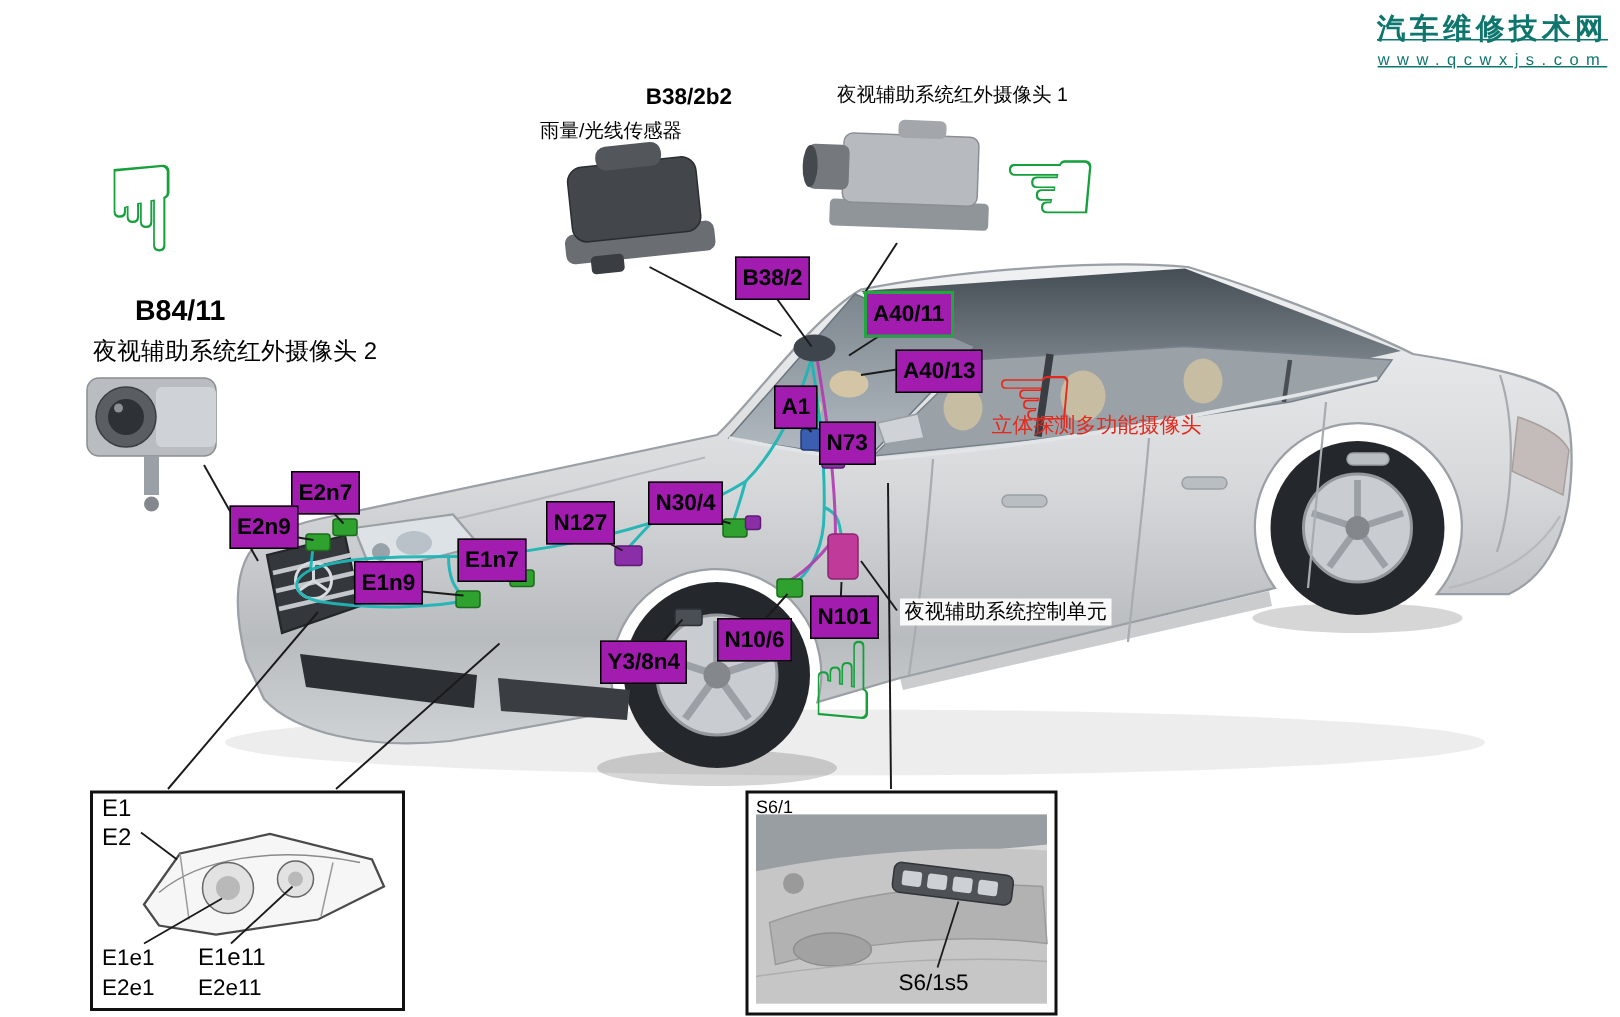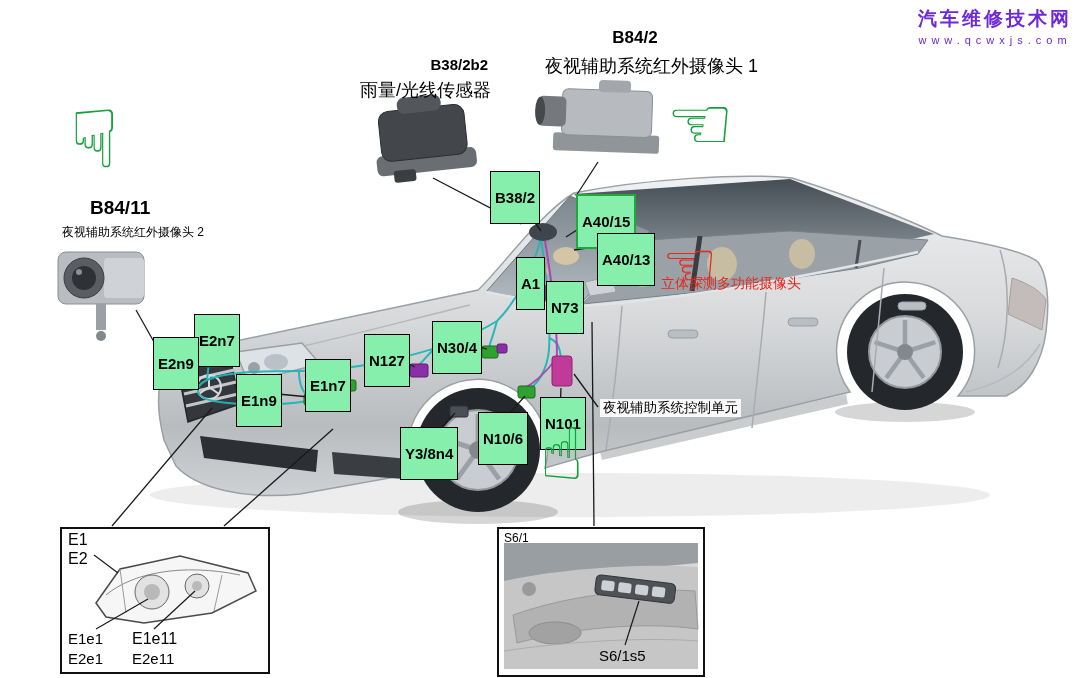--- a/index.html
+++ b/index.html
@@ -1,32 +1,32 @@
 <!DOCTYPE html>
 <html><head>
 <meta charset="utf-8">
 <style>
   html,body{margin:0;padding:0;background:#ffffff;}
   .stage{position:relative;width:1080px;height:678px;background:#ffffff;overflow:hidden;
          font-family:"Liberation Sans","DejaVu Sans",sans-serif;color:#000;}
   .scene{position:absolute;left:0;top:0;}
   
-  .tag{position:absolute;background:#86efac;border:1.5px solid #000;padding:16px 4px;
+  .tag{position:absolute;background:#a21caf;border:1.5px solid #000;padding:4px 4px;
        font-size:15px;font-weight:bold;line-height:19px;white-space:nowrap;}
   .tag.green{border:2.5px solid #1fa83c;}
   
   .hdr{position:absolute;font-weight:bold;white-space:nowrap;}
-  .desc{position:absolute;font-size:18px;white-space:nowrap;}
+  .desc{position:absolute;font-size:13px;white-space:nowrap;}
   .desc.red{color:#e3291d;font-size:14px;margin-top:39px;}
   .plain{position:absolute;background:rgba(255,255,255,.9);font-size:13.5px;
          padding:0 3px;white-space:nowrap;}
   .hand{position:absolute;line-height:1;font-family:"DejaVu Sans",sans-serif;user-select:none;}
   .hand.green{color:#15a03c;}
   .hand.red{color:#e3291d;}
-  .wm{position:absolute;right:8px;top:6px;text-align:center;color:#6d28d9;}
+  .wm{position:absolute;right:8px;top:6px;text-align:center;color:#0f766e;text-decoration:underline;}
   .wm .t{font-size:19px;font-weight:bold;letter-spacing:3px;}
   .wm .u{font-size:11px;letter-spacing:5px;margin-top:2px;}
   .inset{position:absolute;border:2.5px solid #111;background:#fff;}
   .inset .lbl{position:absolute;font-weight:normal;white-space:nowrap;}
   .inset svg{position:absolute;left:0;top:0;}
 </style>
 </head>
 <body>
 
 <div class="stage">
@@ -220,28 +220,27 @@
   </svg>
 
   <div class="wm">
     <div class="t">汽车维修技术网</div>
     <div class="u">www.qcwxjs.com</div>
   </div>
 
   <div class="hdr" style="left:368px;top:56px;width:120px;text-align:right;font-size:15px">B38/2b2</div>
   <div class="desc" style="left:360px;top:78px;width:136px;text-align:left">雨量/光线传感器</div>
 
-  <div class="hdr" style="left:545px;top:28px;width:180px;text-align:center;font-size:17px">B84/2</div>
   <div class="desc" style="left:545px;top:54px;width:180px;text-align:center">夜视辅助系统红外摄像头 1</div>
 
   <div class="hdr" style="left:90px;top:197px;font-size:19px">B84/11</div>
-  <div class="desc" style="left:62px;top:224px;font-size:12px">夜视辅助系统红外摄像头 2</div>
+  <div class="desc" style="left:62px;top:224px;font-size:16px">夜视辅助系统红外摄像头 2</div>
 
   <div class="tag" style="left:490px;top:171px">B38/2</div>
-  <div class="tag green" style="left:576px;top:194px">A40/15</div>
+  <div class="tag green" style="left:576px;top:194px">A40/11</div>
   <div class="tag" style="left:597px;top:233px">A40/13</div>
   <div class="desc red" style="left:661px;top:236px">立体探测多功能摄像头</div>
 
   <div class="tag" style="left:516px;top:257px">A1</div>
   <div class="tag" style="left:546px;top:281px">N73</div>
   <div class="tag" style="left:194px;top:314px">E2n7</div>
   <div class="tag" style="left:153px;top:337px">E2n9</div>
   <div class="tag" style="left:236px;top:374px">E1n9</div>
   <div class="tag" style="left:305px;top:359px">E1n7</div>
   <div class="tag" style="left:364px;top:334px">N127</div>

